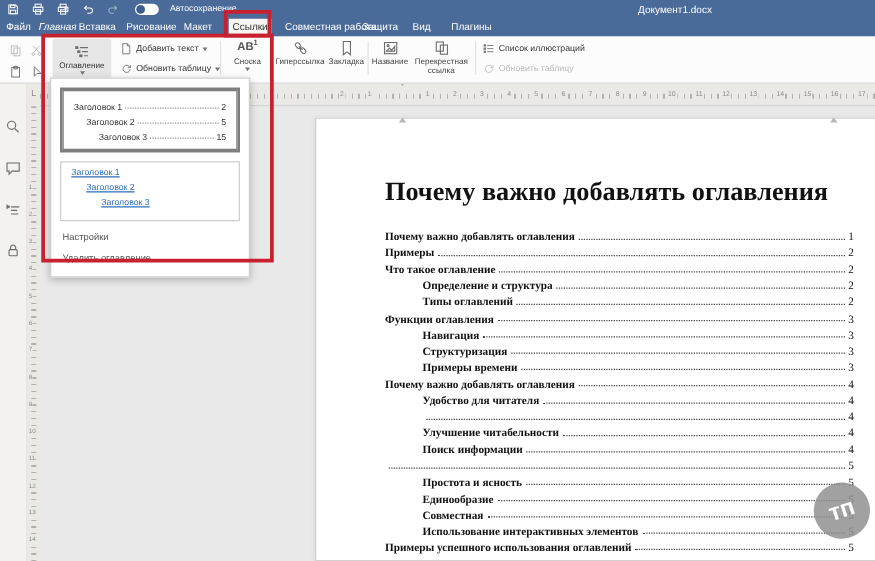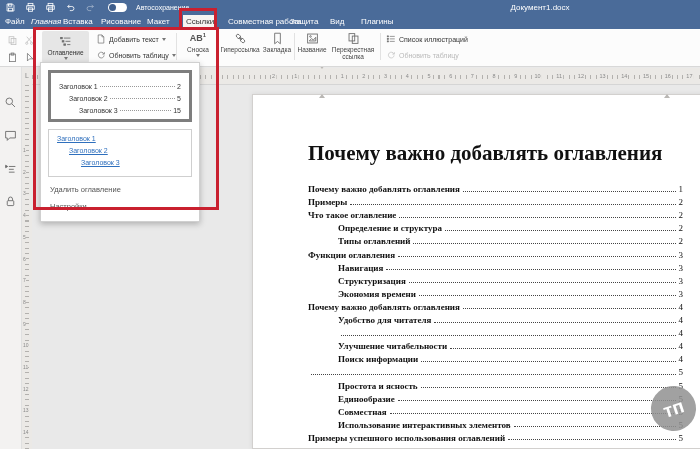--- a/index.html
+++ b/index.html
@@ -406,21 +406,21 @@
           <span class="tl">Навигация</span>
           <span class="leader"></span>
           <span class="pg">3</span>
         </div>
         <div class="toc-row lvl2">
           <span class="tl">Структуризация</span>
           <span class="leader"></span>
           <span class="pg">3</span>
         </div>
         <div class="toc-row lvl2">
-          <span class="tl">Экономия времени</span>
+          <span class="tl">Примеры времени</span>
           <span class="leader"></span>
           <span class="pg">3</span>
         </div>
         <div class="toc-row lvl1">
           <span class="tl">Почему важно добавлять оглавления</span>
           <span class="leader"></span>
           <span class="pg">4</span>
         </div>
         <div class="toc-row lvl2">
           <span class="tl">Удобство для читателя</span>
@@ -492,19 +492,19 @@
         <span class="leader"></span>
         <span>15</span>
       </div>
     </div>
   <div class="toc-style toc-links">
 
   <div class="toc-link-row"><a class="toc-link">Заголовок 1</a></div>
       <div class="toc-link-row"><a class="toc-link">Заголовок 2</a></div>
       <div class="toc-link-row"><a class="toc-link">Заголовок 3</a></div>
     </div>
+  <div class="panel-item">Настройки</div>
   <div class="panel-item">Удалить оглавление</div>
-  <div class="panel-item">Настройки</div>
 </div>
 
 <div class="anno anno-tab"></div>
 <div class="anno anno-main"></div>
 <div class="watermark">тп</div>
 
 </body></html>

